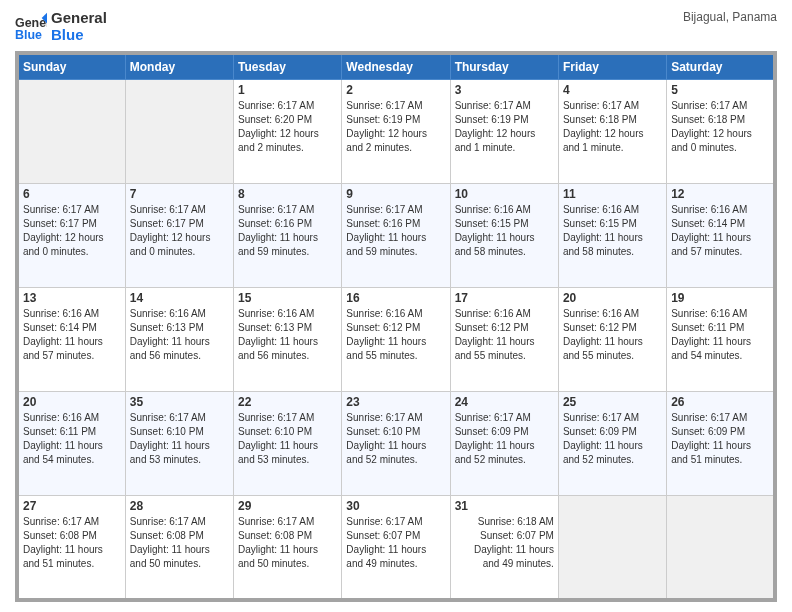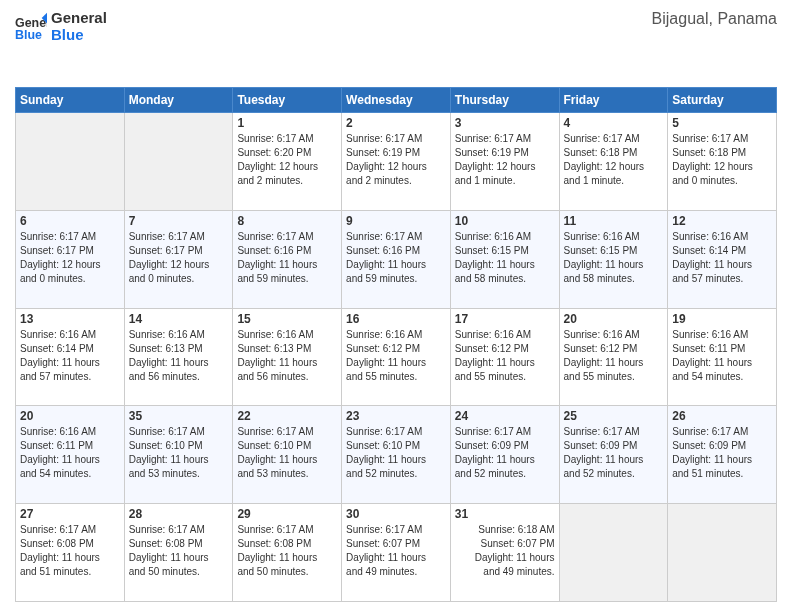--- a/index.html
+++ b/index.html
@@ -35,30 +35,29 @@
     .title-block {
       text-align: right;
     }
     .month-title {
       font-size: 32px;
       font-weight: 300;
       color: #333;
       line-height: 1.1;
     }
     .subtitle {
-      font-size: 16px;
+      font-size: 12px;
       color: #555;
     }
     .calendar {
       flex: 1;
-      border: 1px solid #a3a3a3;
+      border: 4px solid #a3a3a3;
       border-collapse: collapse;
       width: 100%;
       table-layout: fixed;
-      margin-top: 36px;
     }
     .calendar th {
       background: #2b6fba;
       color: #fff;
       font-size: 12px;
       font-weight: bold;
       padding: 5px 4px;
       text-align: left;
       border: 1px solid #4a88cc;
     }

